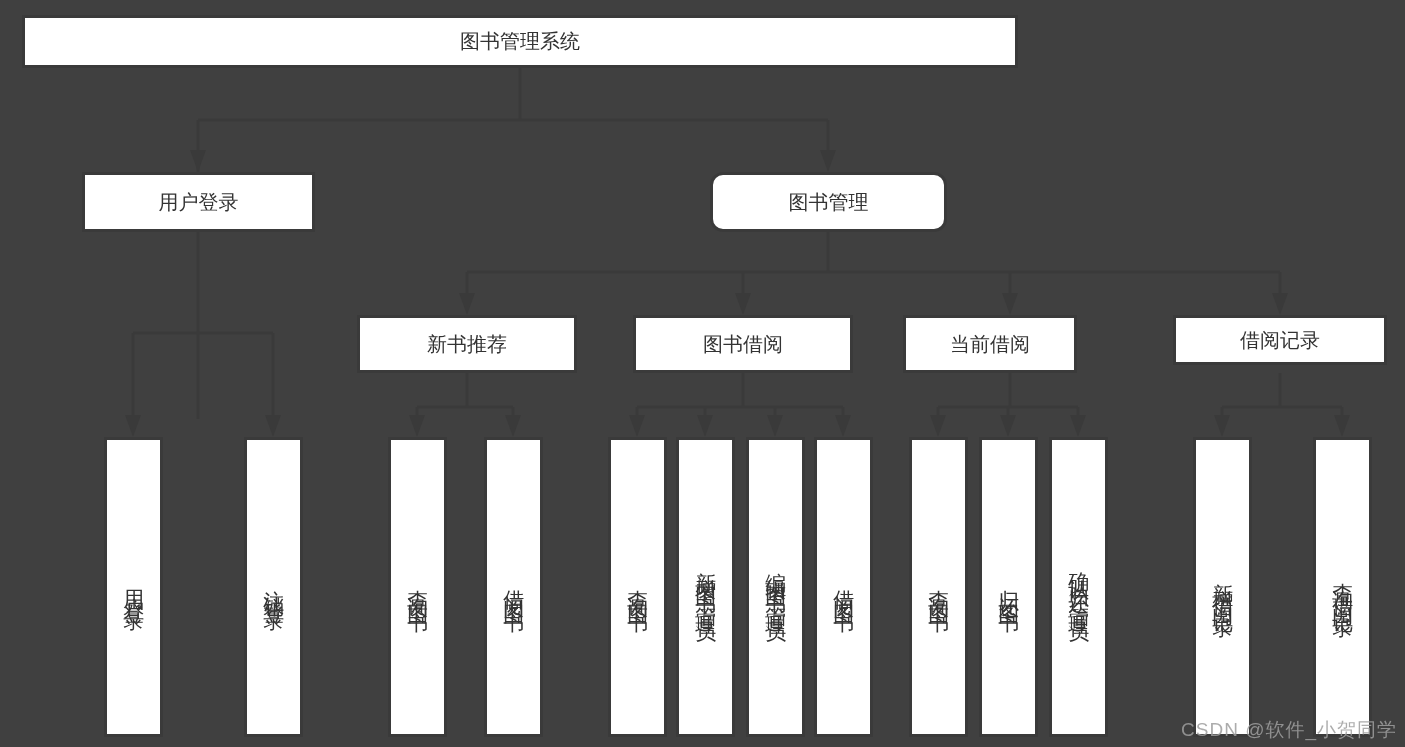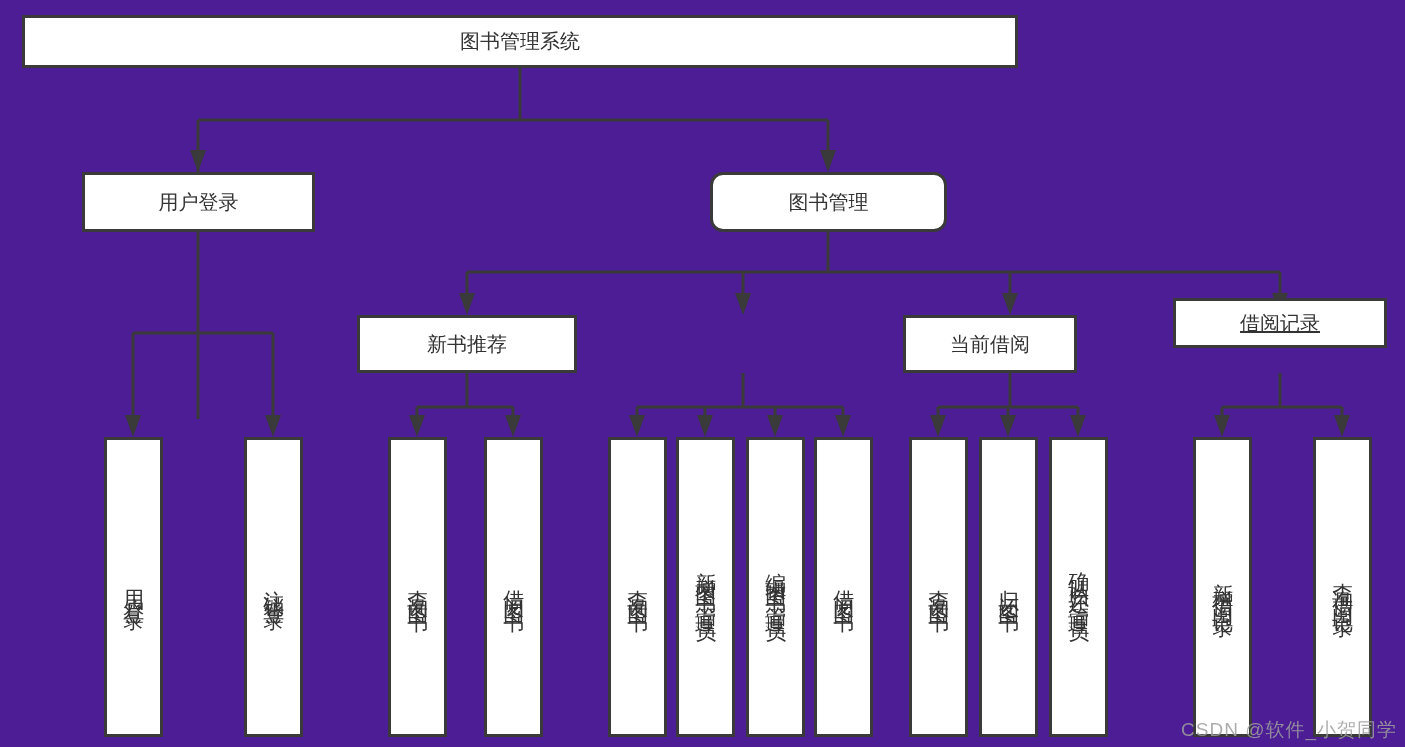--- a/index.html
+++ b/index.html
@@ -1,20 +1,20 @@
 <!DOCTYPE html>
 <html><head>
 <meta charset="utf-8">
 <style>
   html, body { margin: 0; padding: 0; background: #ffffff; }
   .canvas {
     position: relative;
     width: 1405px;
     height: 747px;
-    background: #4c1d95;
+    background: #404040;
     overflow: hidden;
     font-family: "Liberation Sans", "DejaVu Sans", sans-serif;
   }
   .connectors {
     position: absolute;
     left: 0; top: 0;
     width: 1405px; height: 747px;
     z-index: 1;
   }
   .node {
@@ -85,22 +85,23 @@
       <polygon points="1334,415 1350,415 1342,437"></polygon>
     </g>
   </svg>
 
   <div class="node" style="left:22px; top:15px; width:996px; height:53px;">图书管理系统</div>
 
   <div class="node" style="left:82px; top:172px; width:233px; height:60px;">用户登录</div>
   <div class="node" style="left:710px; top:172px; width:237px; height:60px;border-radius:13px;">图书管理</div>
 
   <div class="node" style="left:357px; top:315px; width:220px; height:58px;font-family:Liberation Serif, serif;">新书推荐</div>
+  <div class="node" style="left:633px; top:315px; width:220px; height:58px;">图书借阅</div>
   <div class="node" style="left:903px; top:315px; width:174px; height:58px;">当前借阅</div>
-  <div class="node" style="left:1173px; top:298px; width:214px; height:50px;text-decoration:underline;">借阅记录</div>
+  <div class="node" style="left:1173px; top:315px; width:214px; height:50px;">借阅记录</div>
 
   <div class="node v" style="left:104px; top:437px; width:59px; height:300px;">用户登录</div>
   <div class="node v" style="left:244px; top:437px; width:59px; height:300px;">注销登录</div>
 
   <div class="node v" style="left:388px; top:437px; width:59px; height:300px;">查询图书</div>
   <div class="node v" style="left:484px; top:437px; width:59px; height:300px;">借阅图书</div>
 
   <div class="node v" style="left:608px; top:437px; width:59px; height:300px;">查询图书</div>
   <div class="node v" style="left:676px; top:437px; width:59px; height:300px;">新增图书（管理员）</div>
   <div class="node v" style="left:746px; top:437px; width:59px; height:300px;">编辑图书（管理员）</div>

